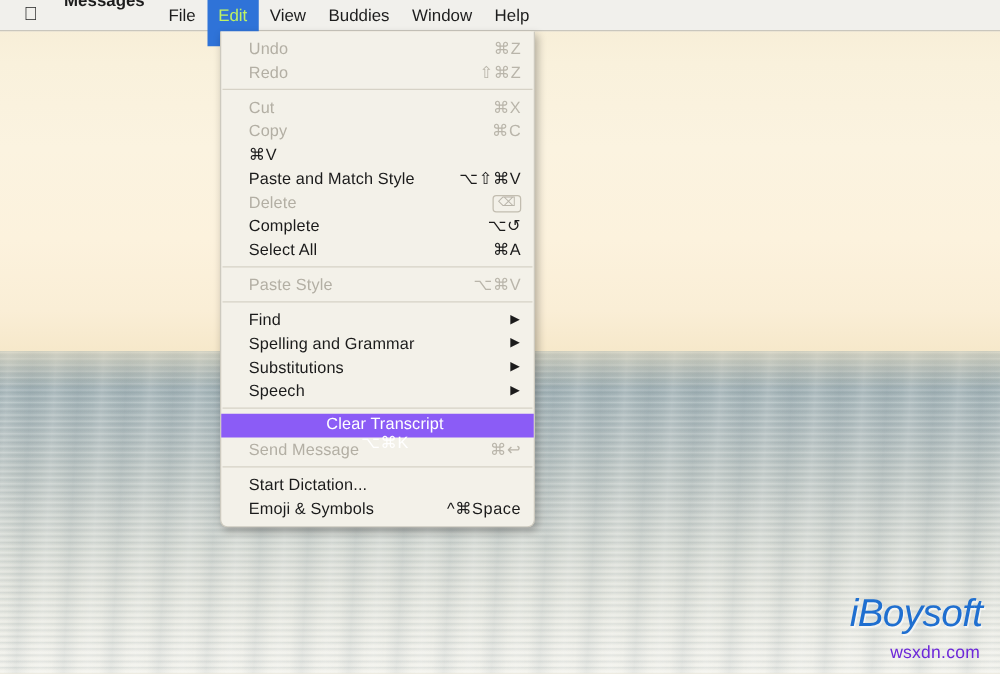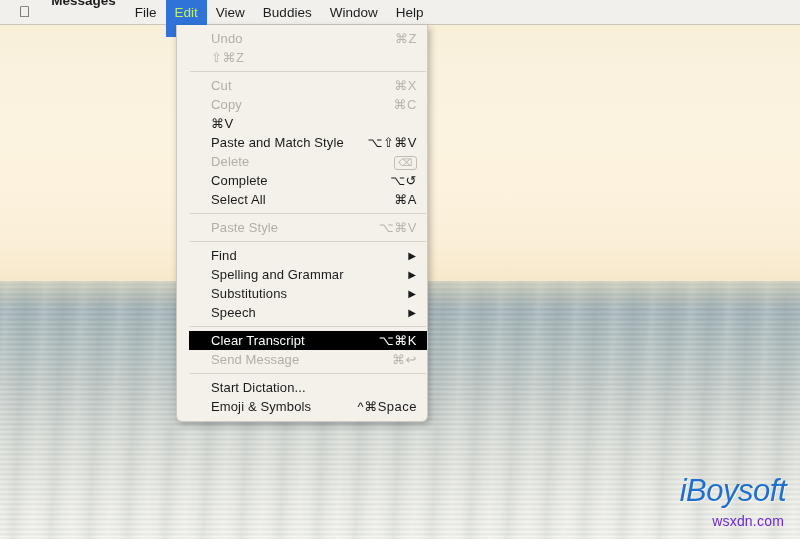--- a/index.html
+++ b/index.html
@@ -132,37 +132,38 @@
     position: absolute;
     left: 176px;
     top: 25px;
     width: 252px;
     background: #f3f1e9;
     border: 1px solid #cdcabf;
     border-top: none;
     border-bottom-left-radius: 6px;
     border-bottom-right-radius: 6px;
     box-shadow: 2px 3px 7px rgba(0,0,0,0.28);
-    padding: 4px 0 5px 12px;
+    padding: 4px 0 5px 0;
     box-sizing: border-box;
     font-size: 13px;
   }
   .menu-row {
     position: relative;
     display: flex;
     align-items: center;
     height: 19px;
     padding: 0 10px 0 22px;
     color: #1b1b1b;
     white-space: nowrap;
   }
   .menu-row.disabled { color: #b3afa4; }
   .menu-row.selected {
-    background: #000000;
+    background: #8b5cf6;
     color: #ffffff;
+    flex-direction: column;
   }
   .menu-label {
     flex: 1 1 auto;
     font-size: 13px;
     letter-spacing: 0.01em;
   }
   .menu-shortcut {
     flex: 0 0 auto;
     font-size: 13px;
     text-align: right;
@@ -240,20 +241,21 @@
       </div>
   </div>
 
   <div class="menu">
     <div id="menu-body">
         <div class="menu-row disabled">
           <span class="menu-label">Undo</span>
           <span class="menu-shortcut">⌘Z</span>
         </div>
         <div class="menu-row disabled">
+          <span class="menu-label">Redo</span>
           <span class="menu-shortcut">⇧⌘Z</span>
         </div>
         <div class="menu-sep"></div>
         <div class="menu-row disabled">
           <span class="menu-label">Cut</span>
           <span class="menu-shortcut">⌘X</span>
         </div>
         <div class="menu-row disabled">
           <span class="menu-label">Copy</span>
           <span class="menu-shortcut">⌘C</span>

